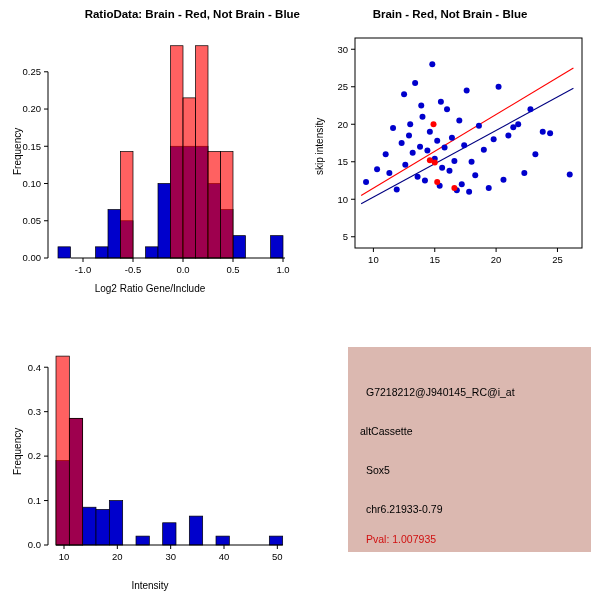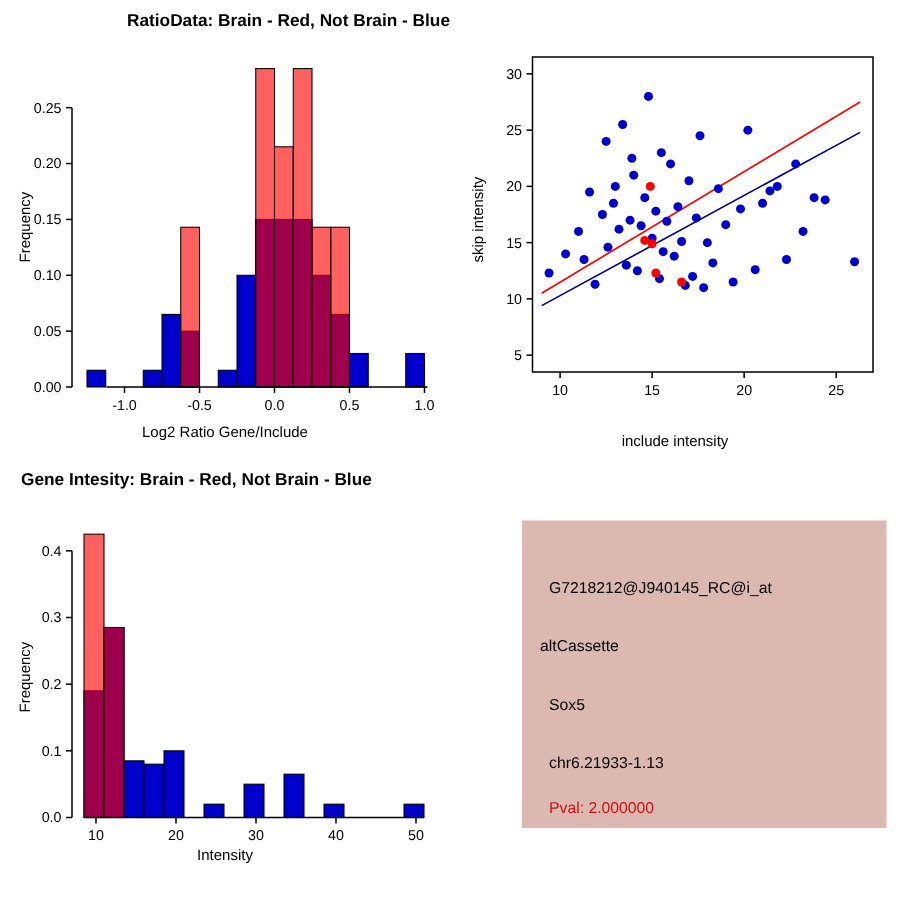--- a/index.html
+++ b/index.html
@@ -77,20 +77,21 @@
       <text x="41" y="112.33448275862067" font-size="9.5" font-family="Liberation Sans, sans-serif" fill="#000" text-anchor="end">0.20</text>
       <line x1="44" y1="71.79310344827584" x2="48" y2="71.79310344827584" stroke="#000" stroke-width="1"></line>
       <text x="41" y="75.09310344827584" font-size="9.5" font-family="Liberation Sans, sans-serif" fill="#000" text-anchor="end">0.25</text>
     </svg>
 
   <div class="axis-label" style="position:absolute;left:0;top:283px;width:300px;">Log2 Ratio Gene/Include</div>
   <div class="ylab-rot" style="left:12px;top:175px;">Frequency</div>
 </div>
 
 <div class="panel" style="left:300px;top:0;width:300px;height:300px;">
+  <div class="title" style="position:absolute;left:0;top:8px;width:300px;">Brain - Red, Not Brain - Blue</div>
 
   <svg id="svg-scatter" width="300" height="300">
       <rect x="55" y="38" width="227" height="210" fill="none" stroke="#000" stroke-width="1"></rect>
       <line x1="61.13513513513514" y1="195.5" x2="273.41081081081086" y2="68" stroke="#ff0000" stroke-width="1.1"></line>
       <line x1="61.13513513513514" y1="203.75" x2="273.41081081081086" y2="88.24999999999997" stroke="#000080" stroke-width="1.1"></line>
       <circle cx="66.04324324324324" cy="182" r="3" fill="#0000cc"></circle>
       <circle cx="77.08648648648649" cy="169.25" r="3" fill="#0000cc"></circle>
       <circle cx="85.67567567567568" cy="154.25" r="3" fill="#0000cc"></circle>
       <circle cx="89.35675675675677" cy="173" r="3" fill="#0000cc"></circle>
       <circle cx="93.03783783783783" cy="128" r="3" fill="#0000cc"></circle>
@@ -163,26 +164,24 @@
       <line x1="51" y1="161.75" x2="55" y2="161.75" stroke="#000" stroke-width="1"></line>
       <text x="48" y="165.05" font-size="9.5" font-family="Liberation Sans, sans-serif" fill="#000" text-anchor="end">15</text>
       <line x1="51" y1="124.25" x2="55" y2="124.25" stroke="#000" stroke-width="1"></line>
       <text x="48" y="127.55" font-size="9.5" font-family="Liberation Sans, sans-serif" fill="#000" text-anchor="end">20</text>
       <line x1="51" y1="86.75" x2="55" y2="86.75" stroke="#000" stroke-width="1"></line>
       <text x="48" y="90.05" font-size="9.5" font-family="Liberation Sans, sans-serif" fill="#000" text-anchor="end">25</text>
       <line x1="51" y1="49.25" x2="55" y2="49.25" stroke="#000" stroke-width="1"></line>
       <text x="48" y="52.55" font-size="9.5" font-family="Liberation Sans, sans-serif" fill="#000" text-anchor="end">30</text>
     </svg>
 
-  <div class="axis-label" style="position:absolute;left:0;top:289px;width:300px;">include intensity</div>
   <div class="ylab-rot" style="left:14px;top:175px;">skip intensity</div>
 </div>
 
 <div class="panel" style="left:0;top:300px;width:300px;height:300px;">
-  <div class="title" style="position:absolute;left:0;top:14px;width:320px;text-align:left;padding-left:14px;">Gene Intesity: Brain - Red, Not Brain - Blue</div>
 
   <svg id="svg-gene" width="300" height="300">
       <rect x="56" y="160.55555555555554" width="13.333333333333343" height="84.44444444444446" fill="#0000cc" fill-opacity="1" stroke="#000" stroke-width="0.7"></rect>
       <rect x="69.33333333333334" y="118.33333333333334" width="13.333333333333314" height="126.66666666666666" fill="#0000cc" fill-opacity="1" stroke="#000" stroke-width="0.7"></rect>
       <rect x="82.66666666666666" y="207.22222222222223" width="13.333333333333343" height="37.77777777777777" fill="#0000cc" fill-opacity="1" stroke="#000" stroke-width="0.7"></rect>
       <rect x="96" y="209.44444444444446" width="13.333333333333329" height="35.55555555555554" fill="#0000cc" fill-opacity="1" stroke="#000" stroke-width="0.7"></rect>
       <rect x="109.33333333333333" y="200.55555555555554" width="13.333333333333343" height="44.44444444444446" fill="#0000cc" fill-opacity="1" stroke="#000" stroke-width="0.7"></rect>
       <rect x="136" y="236.11111111111111" width="13.333333333333314" height="8.888888888888886" fill="#0000cc" fill-opacity="1" stroke="#000" stroke-width="0.7"></rect>
       <rect x="162.66666666666669" y="222.77777777777777" width="13.333333333333314" height="22.22222222222223" fill="#0000cc" fill-opacity="1" stroke="#000" stroke-width="0.7"></rect>
       <rect x="189.33333333333334" y="216.11111111111111" width="13.333333333333343" height="28.888888888888886" fill="#0000cc" fill-opacity="1" stroke="#000" stroke-width="0.7"></rect>
@@ -207,23 +206,23 @@
       <line x1="44" y1="200.55555555555554" x2="48" y2="200.55555555555554" stroke="#000" stroke-width="1"></line>
       <text x="41" y="203.85555555555555" font-size="9.5" font-family="Liberation Sans, sans-serif" fill="#000" text-anchor="end">0.1</text>
       <line x1="44" y1="156.1111111111111" x2="48" y2="156.1111111111111" stroke="#000" stroke-width="1"></line>
       <text x="41" y="159.4111111111111" font-size="9.5" font-family="Liberation Sans, sans-serif" fill="#000" text-anchor="end">0.2</text>
       <line x1="44" y1="111.66666666666669" x2="48" y2="111.66666666666669" stroke="#000" stroke-width="1"></line>
       <text x="41" y="114.96666666666668" font-size="9.5" font-family="Liberation Sans, sans-serif" fill="#000" text-anchor="end">0.3</text>
       <line x1="44" y1="67.2222222222222" x2="48" y2="67.2222222222222" stroke="#000" stroke-width="1"></line>
       <text x="41" y="70.5222222222222" font-size="9.5" font-family="Liberation Sans, sans-serif" fill="#000" text-anchor="end">0.4</text>
     </svg>
 
-  <div class="axis-label" style="position:absolute;left:0;top:265px;width:300px;">Intensity</div>
+  <div class="axis-label" style="position:absolute;left:0;top:280px;width:300px;">Intensity</div>
   <div class="ylab-rot" style="left:12px;top:175px;">Frequency</div>
 </div>
 
 <div class="infobox" id="info-box" style="left: 348px; top: 347px; width: 243px; height: 205px; background: rgb(219, 184, 176);">
   <div class="infoline" style="left:18px;top:39px;">G7218212@J940145_RC@i_at</div>
   <div class="infoline" style="left:12px;top:78px;">altCassette</div>
   <div class="infoline" style="left:18px;top:117px;">Sox5</div>
-  <div class="infoline" style="left:18px;top:156px;">chr6.21933-1.13</div>
-  <div class="infoline pval" style="left:18px;top:186px;">Pval: 2.000000</div>
+  <div class="infoline" style="left:18px;top:156px;">chr6.21933-0.79</div>
+  <div class="infoline pval" style="left:18px;top:186px;">Pval: 1.007935</div>
 </div>
 
 </body></html>

